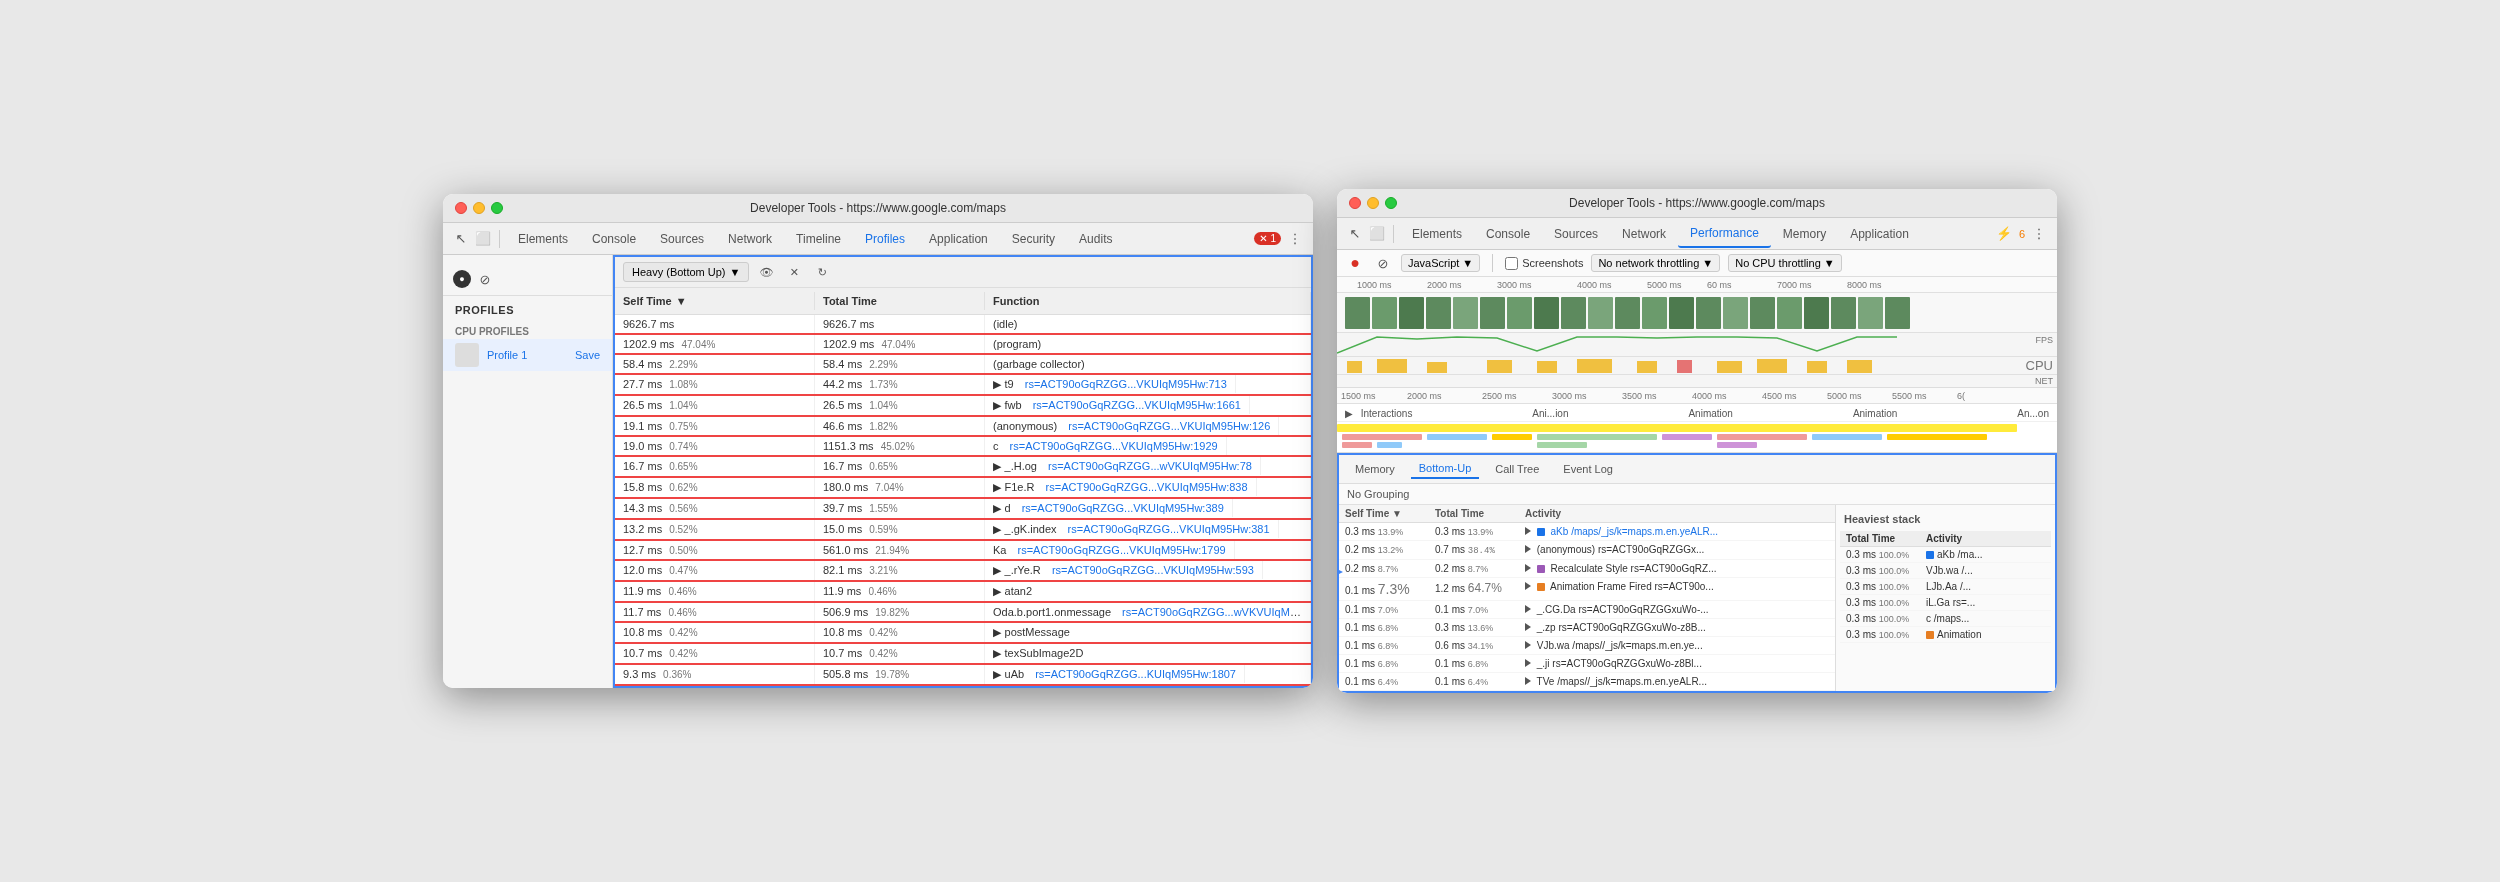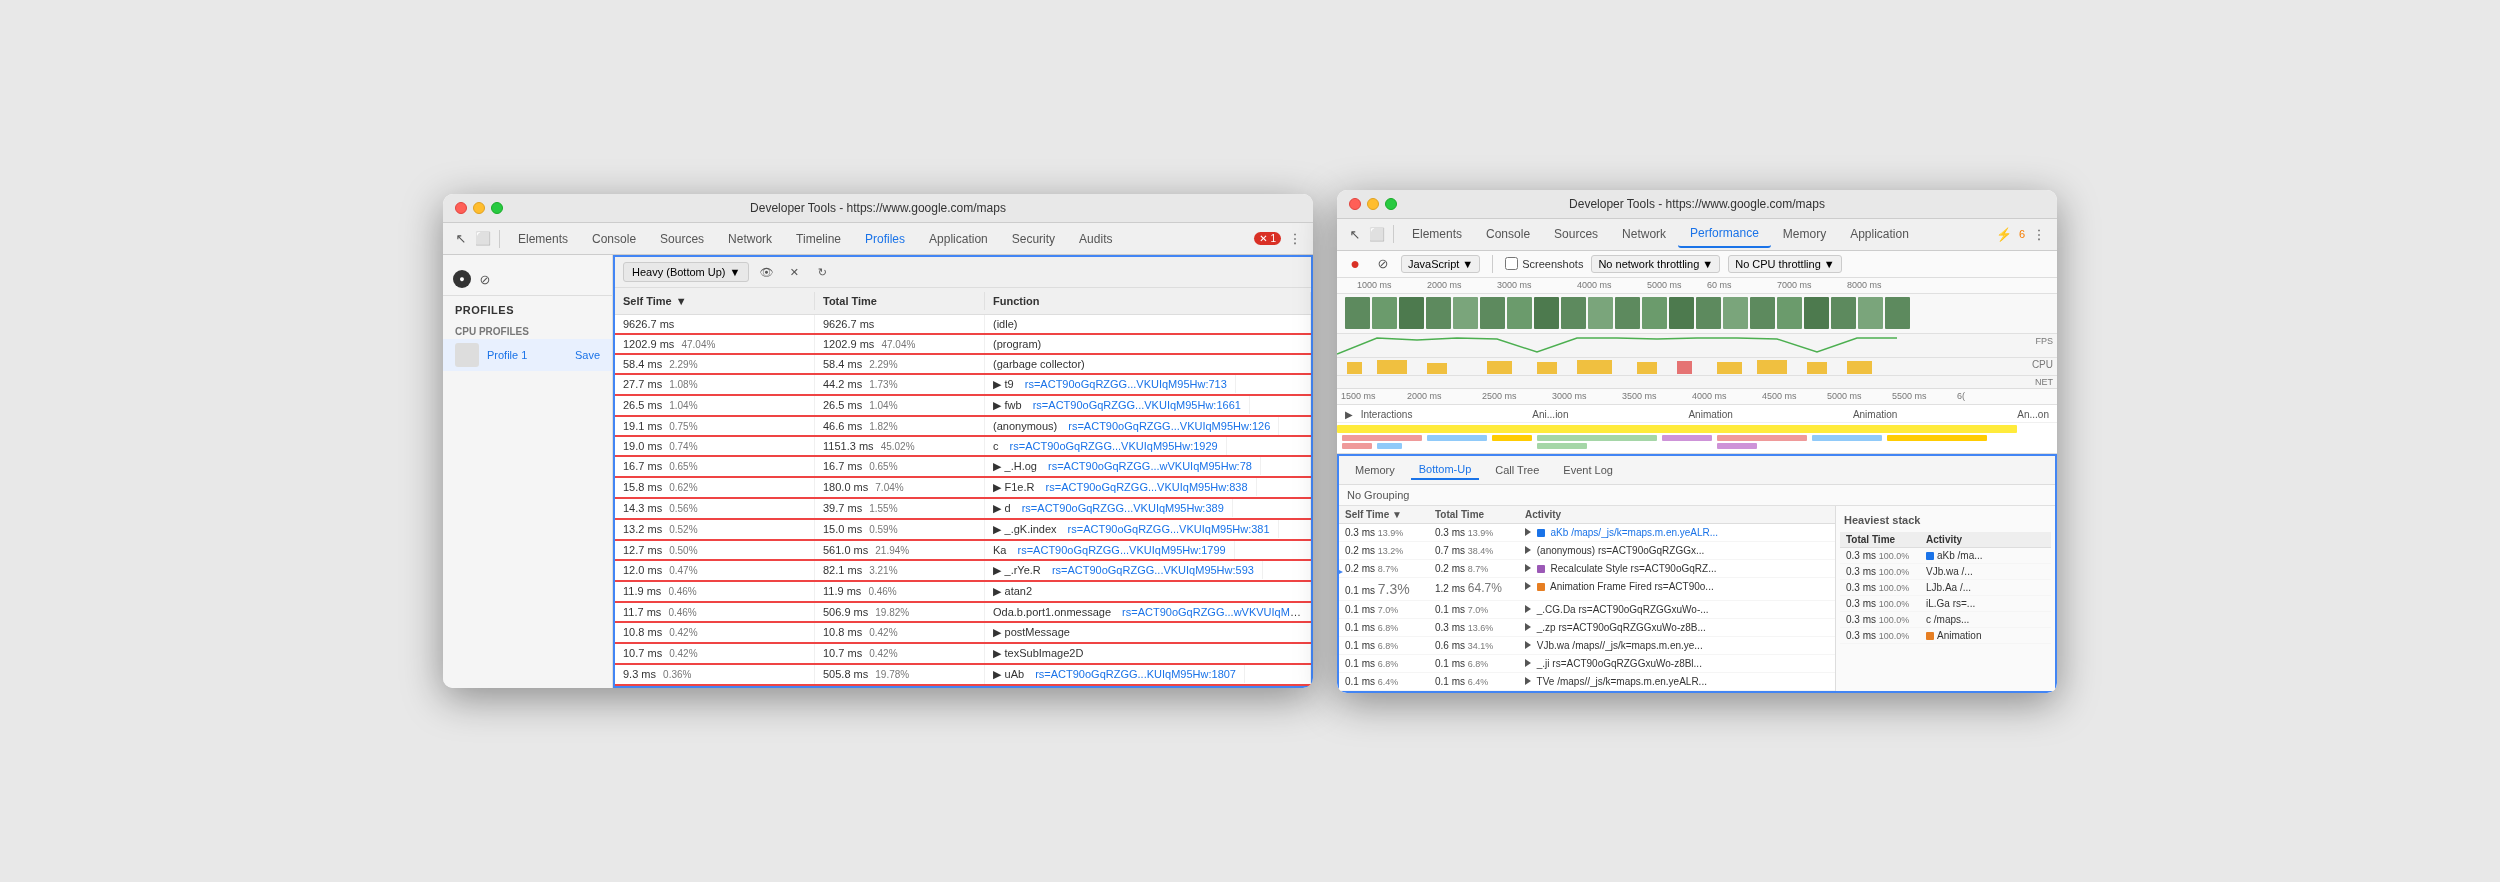--- a/index.html
+++ b/index.html
@@ -717,21 +717,21 @@
     </div>
 
     <div style="height:24px;background:#f5f5f5;border-bottom:1px solid #e0e0e0;position:relative;overflow:hidden;">
       <span style="position:absolute;right:4px;top:2px;font-size:9px;color:#777;">FPS</span>
       <svg width="570" height="24" viewBox="0 0 570 24" style="position:absolute;left:0;top:0;">
         <polyline points="0,20 40,4 80,6 120,4 160,5 200,18 240,4 280,4 320,5 360,4 400,4 440,5 480,18 520,4 560,4" fill="none" stroke="#4CAF50" stroke-width="1.5"></polyline>
       </svg>
     </div>
 
     <div style="height:18px;background:#f5f5f5;border-bottom:1px solid #e0e0e0;position:relative;overflow:hidden;">
-      <span style="position:absolute;right:4px;top:1px;font-size:10px;color:#777;">CPU</span>
+      <span style="position:absolute;right:4px;top:1px;font-size:13px;color:#777;">CPU</span>
       <svg width="570" height="18" viewBox="0 0 570 18" style="position:absolute;left:0;top:0;">
         <rect x="0" y="2" width="570" height="14" fill="#f5f5f5"></rect>
 
         <rect x="10" y="4" width="15" height="12" fill="#f0c040"></rect>
         <rect x="40" y="2" width="30" height="14" fill="#f0c040"></rect>
         <rect x="90" y="5" width="20" height="11" fill="#f0c040"></rect>
         <rect x="150" y="3" width="25" height="13" fill="#f0c040"></rect>
         <rect x="200" y="4" width="20" height="12" fill="#f0c040"></rect>
         <rect x="240" y="2" width="35" height="14" fill="#f0c040"></rect>
         <rect x="300" y="4" width="20" height="12" fill="#f0c040"></rect>
@@ -842,21 +842,21 @@
             <div class="act-cell"><span>0.3 ms</span> <span style="color:#777;font-size:9px;">13.9%</span></div>
             <div class="act-cell"><span>0.3 ms</span> <span style="color:#777;font-size:9px;">13.9%</span></div>
             <div class="act-cell">
               <span class="arrow-indicator"></span>
               <span class="color-dot" style="background:#1a73e8;"></span>
               <span style="color:#1a73e8;cursor:pointer;">aKb /maps/_js/k=maps.m.en.yeALR...</span>
             </div>
           </div>
           <div class="activity-row">
             <div class="act-cell"><span>0.2 ms</span> <span style="color:#777;font-size:9px;">13.2%</span></div>
-            <div class="act-cell"><span>0.7 ms</span> <span style="color:#777;font-size:9px;">38.4%</span></div>
+            <div class="act-cell"><span>0.7 ms</span> <span style="color:#777;font-size:9px;font-family:Liberation Mono, monospace;">38.4%</span></div>
             <div class="act-cell">
               <span class="arrow-indicator"></span>
               <span style="cursor:pointer;">(anonymous) rs=ACT90oGqRZGGx...</span>
             </div>
           </div>
           <div class="activity-row">
             <div class="act-cell"><span>0.2 ms</span> <span style="color:#777;font-size:9px;">8.7%</span></div>
             <div class="act-cell"><span>0.2 ms</span> <span style="color:#777;font-size:9px;">8.7%</span></div>
             <div class="act-cell">
               <span class="arrow-indicator"></span>

